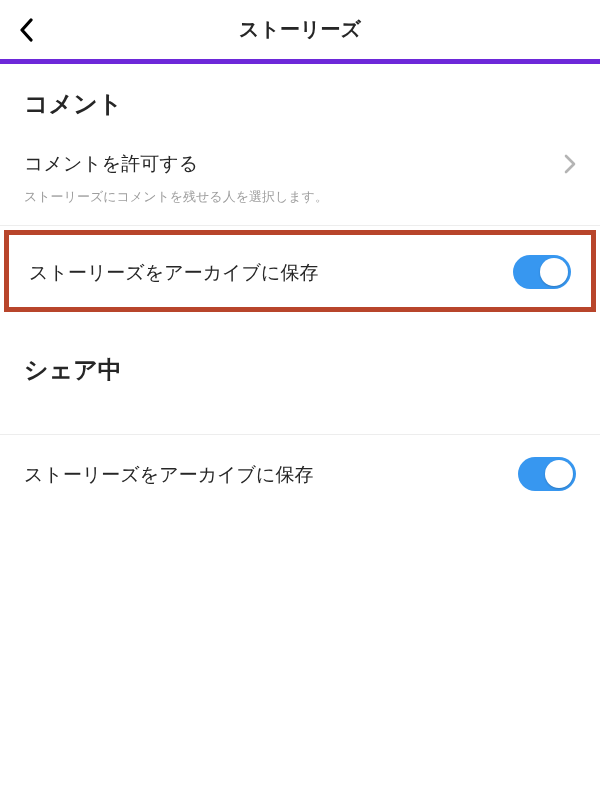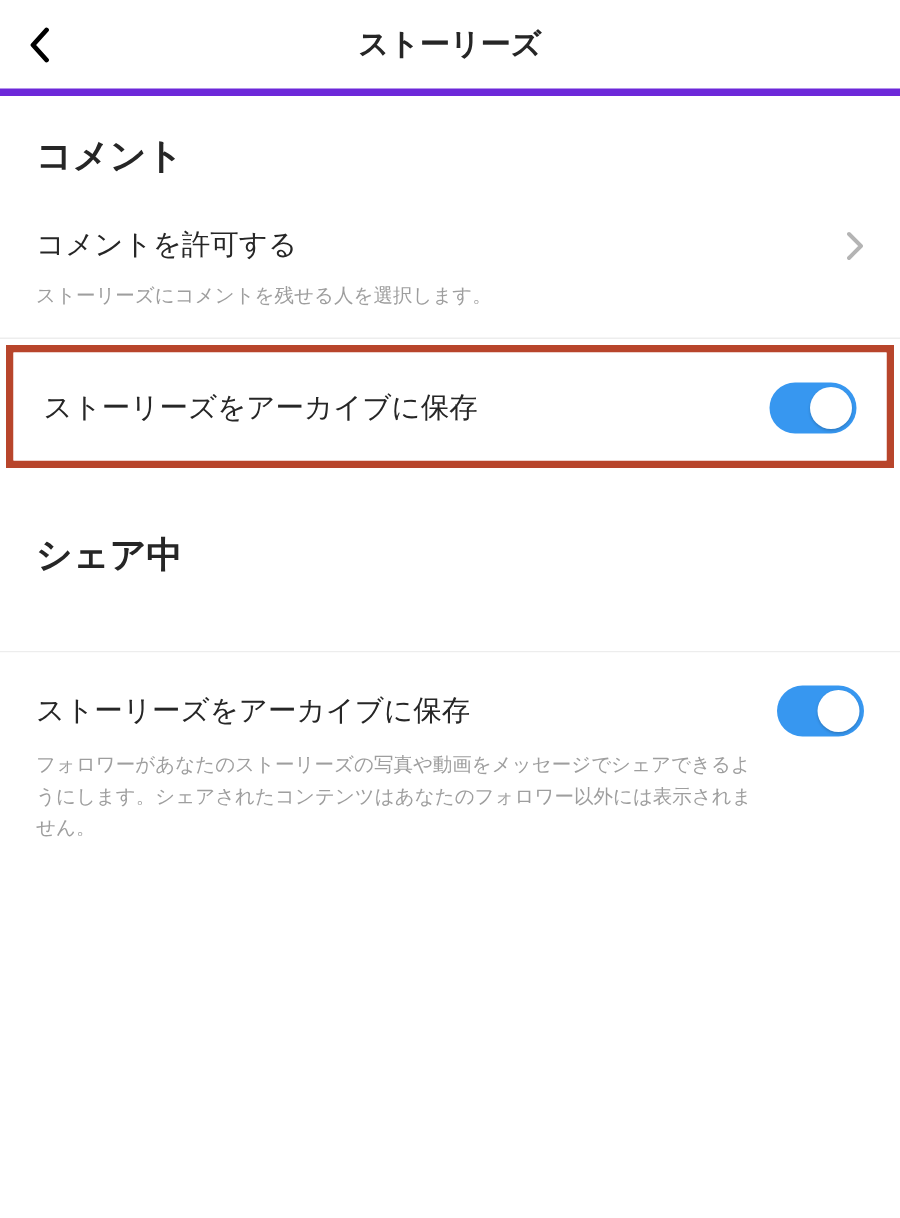--- a/index.html
+++ b/index.html
@@ -145,14 +145,13 @@
 
 <div class="divider"></div>
 
 <div class="row">
   <div class="row-top">
     <div class="row-label">ストーリーズをアーカイブに保存</div>
     <span class="toggle">
         <span class="knob"></span>
       </span>
   </div>
-  <div class="row-desc">フォロワーがあなたのストーリーズの写真や動画をメッセージでシェアできるようにします。シェアされたコンテンツはあなたのフォロワー以外には表示されません。</div>
 </div>
 
 </body></html>

